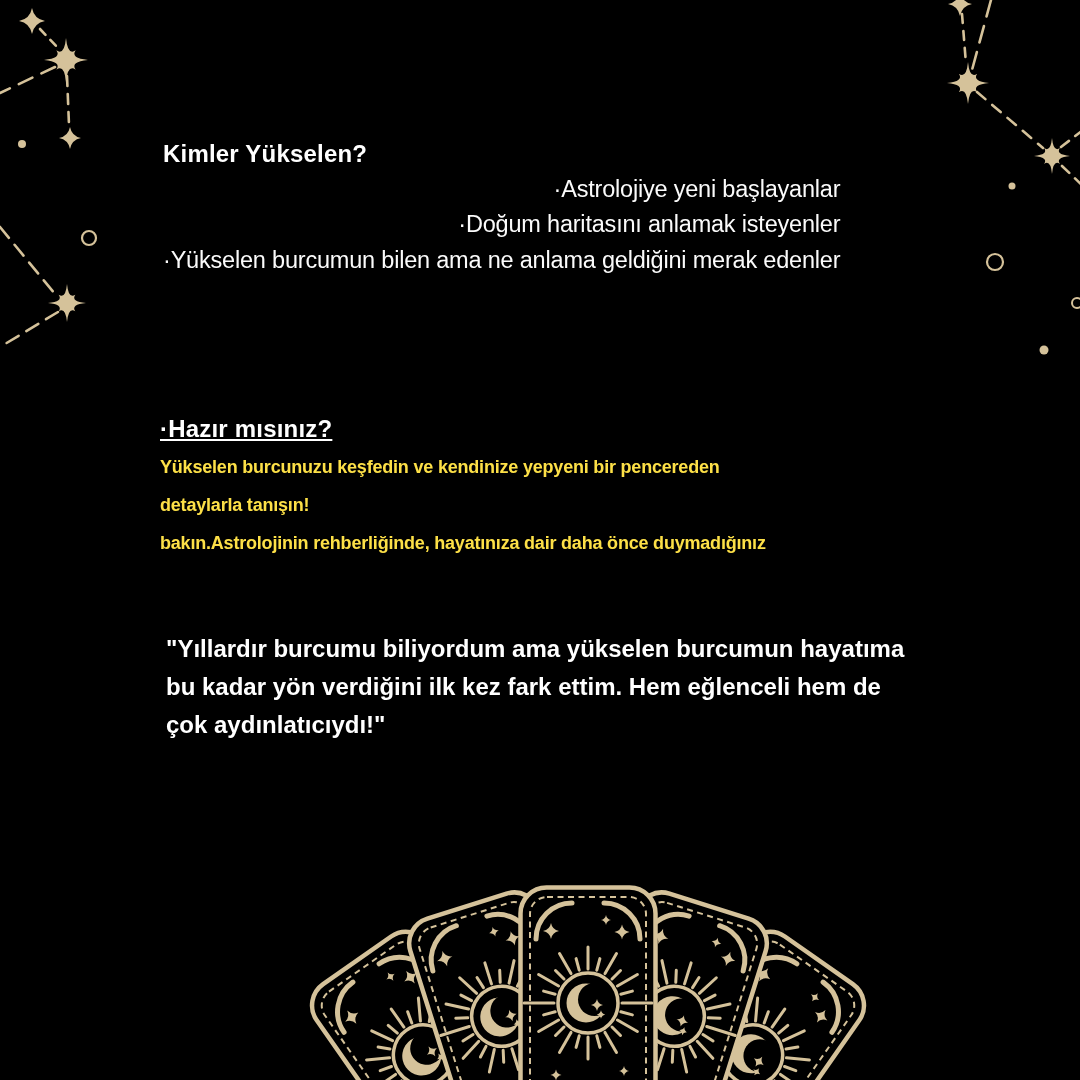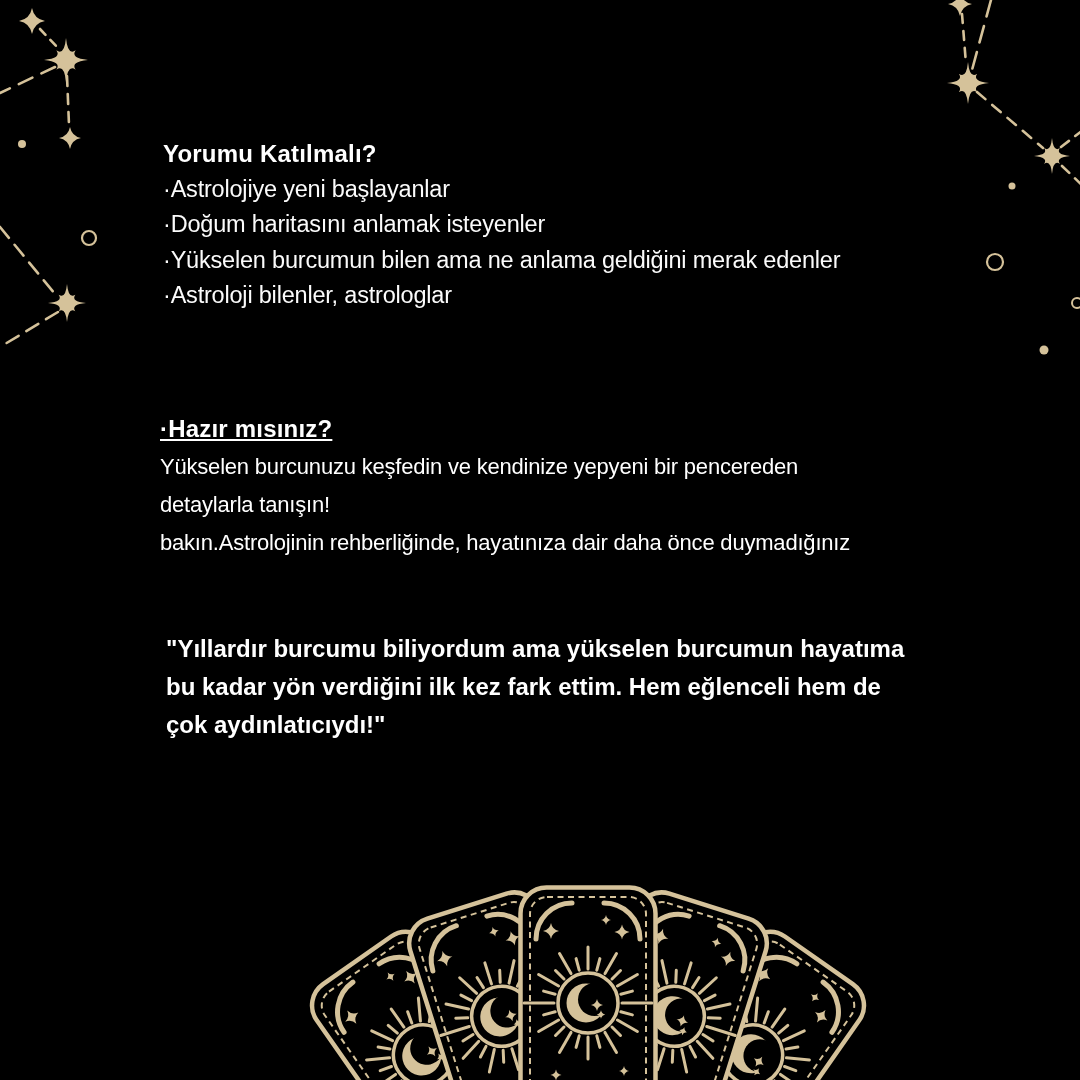--- a/index.html
+++ b/index.html
@@ -5,22 +5,22 @@
   html,body{margin:0;padding:0;background:#000;}
   .canvas{
     position:relative;width:1080px;height:1080px;background:#000000;
     overflow:hidden;font-family:"Liberation Sans","DejaVu Sans",sans-serif;
   }
   .deco{position:absolute;left:0;top:0;width:1080px;height:1080px;}
   .block{position:absolute;color:#ffffff;}
   .block div{white-space:nowrap;}
   .h{font-weight:700;font-size:24px;line-height:35.5px;letter-spacing:.2px;}
   .h2{font-weight:700;font-size:24px;line-height:38px;letter-spacing:.2px;text-decoration:underline;}
-  .li{font-weight:400;font-size:23.5px;line-height:35.5px;letter-spacing:-.2px;color:#fbfbfb;}
-  .p{font-weight:400;font-size:22px;line-height:38px;letter-spacing:-.2px;color:#ffffff;}
+  .li{font-weight:400;font-size:23.5px;line-height:35.5px;letter-spacing:-.2px;color:#fbfbfb;text-align:right;}
+  .p{font-weight:700;font-size:18px;line-height:38px;letter-spacing:-.2px;color:#fde047;}
   .q{font-weight:700;font-size:24px;line-height:38px;letter-spacing:0;}
 </style>
 </head>
 <body>
 
 <div class="canvas">
 
   <svg class="deco" viewBox="0 0 1080 1080" aria-hidden="true">
     <defs>
 
@@ -109,25 +109,24 @@
     <g>
       <use href="#tarot-card" transform="translate(518,885) rotate(-35 70 405)"></use>
       <use href="#tarot-card" transform="translate(518,885) rotate(35 70 405)"></use>
       <use href="#tarot-card" transform="translate(518,885) rotate(-17.5 70 405)"></use>
       <use href="#tarot-card" transform="translate(518,885) rotate(17.5 70 405)"></use>
       <use href="#tarot-card" transform="translate(518,885)"></use>
     </g>
   </svg>
 
   <section class="block" style="top:136px;left:163px">
-    <div class="h">Yorumu Katılmalı?</div>
+    <div class="h">Kimler Yükselen?</div>
     <div class="li">·Astrolojiye yeni başlayanlar</div>
     <div class="li">·Doğum haritasını anlamak isteyenler</div>
     <div class="li">·Yükselen burcumun bilen ama ne anlama geldiğini merak edenler</div>
-    <div class="li">·Astroloji bilenler, astrologlar</div>
   </section>
 
   <section class="block" style="top:410px;left:160px">
     <div class="h2">·Hazır mısınız?</div>
     <div class="p">Yükselen burcunuzu keşfedin ve kendinize yepyeni bir pencereden</div>
     <div class="p">detaylarla tanışın!</div>
     <div class="p">bakın.Astrolojinin rehberliğinde, hayatınıza dair daha önce duymadığınız</div>
   </section>
 
   <section class="block" style="top:630px;left:166px">

